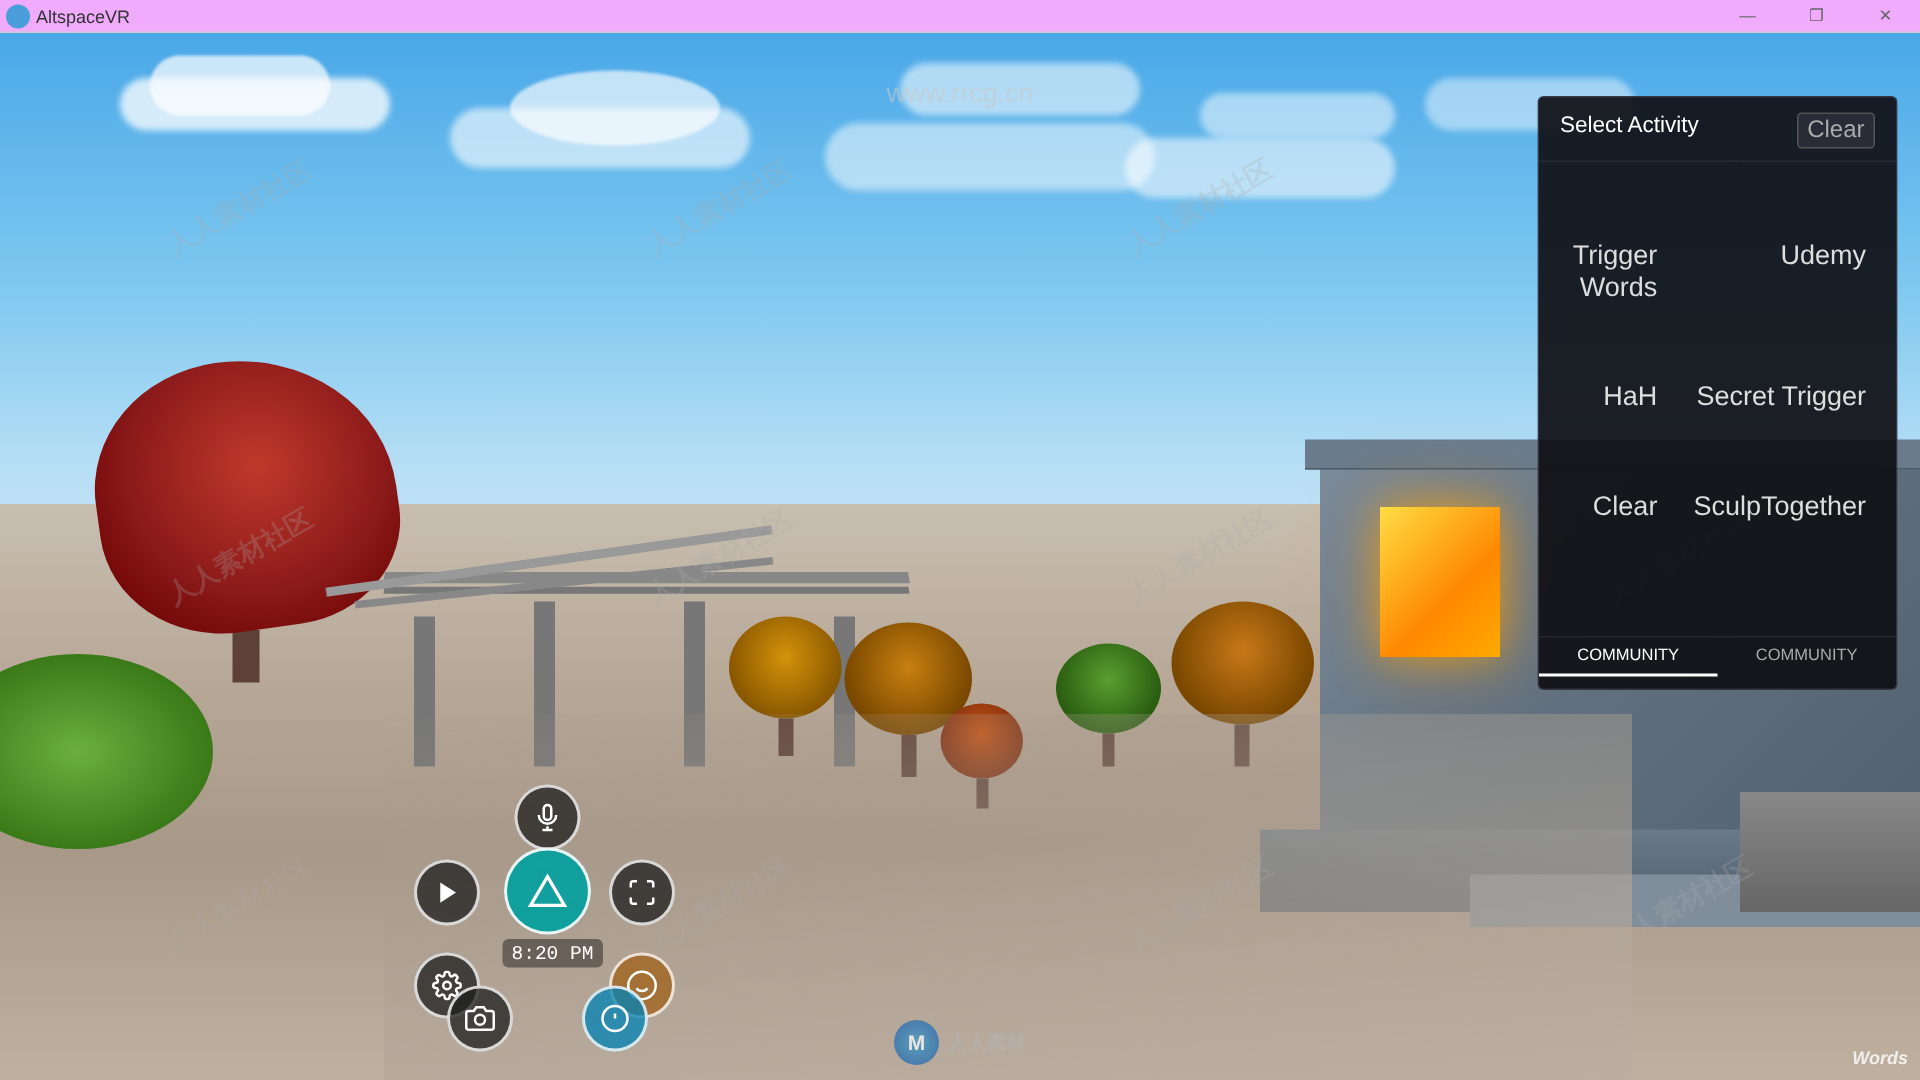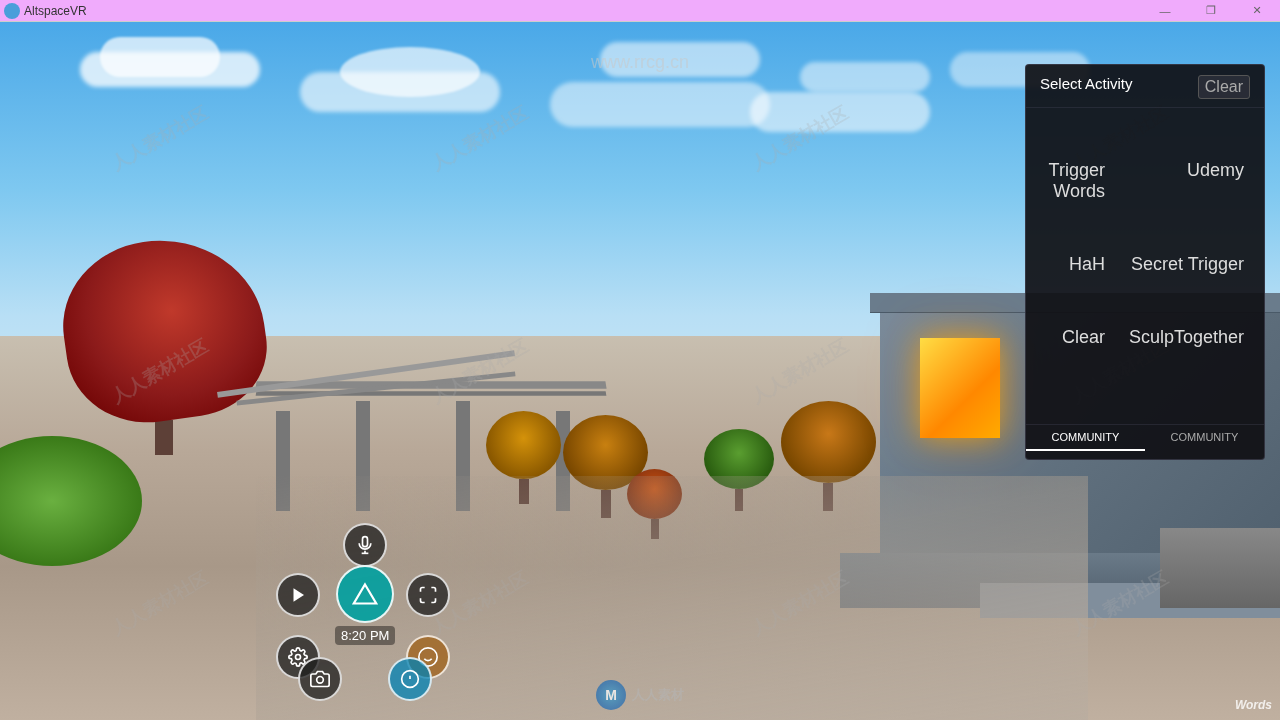--- a/index.html
+++ b/index.html
@@ -435,21 +435,21 @@
 
     <div class="hud-circle" style="position:absolute;left:126px;top:98px;width:44px;height:44px;background:rgba(160,100,30,0.8);">
       <svg width="22" height="22" viewBox="0 0 24 24" fill="none" stroke="white" stroke-width="1.8">
         <circle cx="12" cy="12" r="10"></circle>
         <path d="M8 14s1.5 2 4 2 4-2 4-2"></path>
         <line x1="9" y1="9" x2="9.01" y2="9" stroke-width="3"></line>
         <line x1="15" y1="9" x2="15.01" y2="9" stroke-width="3"></line>
       </svg>
     </div>
 
-    <div class="hud-time" style="position:absolute;left:55px;top:89px;">8:20 PM</div>
+    <div class="hud-time" style="position:absolute;left:55px;top:89px;font-family:Liberation Mono, monospace;">8:20 PM</div>
 
     <div class="hud-circle" style="position:absolute;left:18px;top:120px;width:44px;height:44px;">
       <svg width="20" height="20" viewBox="0 0 24 24" fill="none" stroke="white" stroke-width="2">
         <path d="M23 19a2 2 0 0 1-2 2H3a2 2 0 0 1-2-2V8a2 2 0 0 1 2-2h4l2-3h6l2 3h4a2 2 0 0 1 2 2z"></path>
         <circle cx="12" cy="13" r="4"></circle>
       </svg>
     </div>
 
     <div class="hud-circle" style="position:absolute;left:108px;top:120px;width:44px;height:44px;background:rgba(0,130,180,0.75);">
       <svg width="20" height="20" viewBox="0 0 24 24" fill="none" stroke="white" stroke-width="2">

